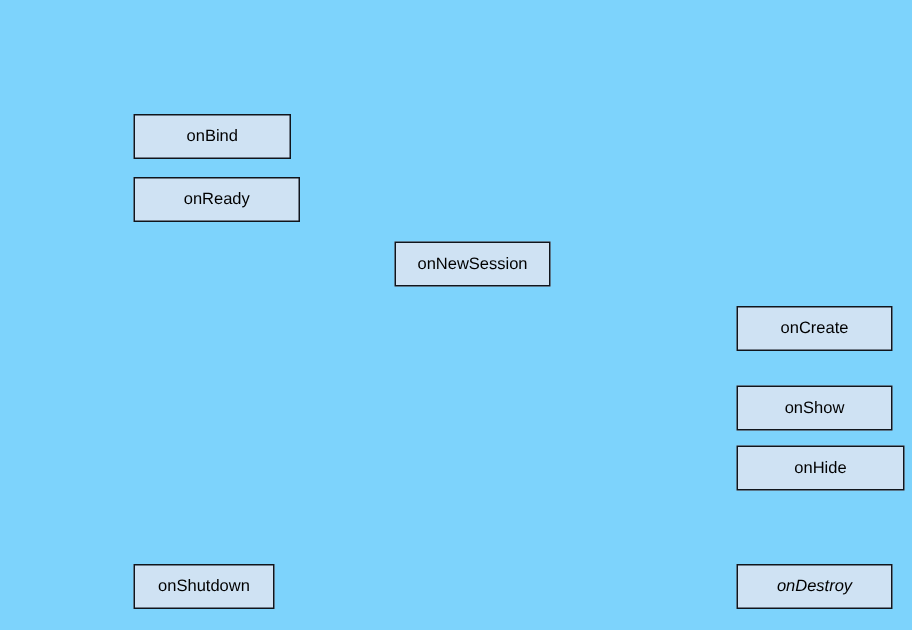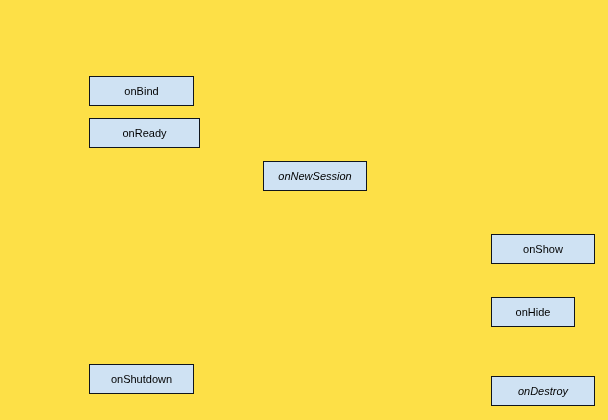--- a/index.html
+++ b/index.html
@@ -25,21 +25,22 @@
     line-height: 1;
     display: flex;
     align-items: center;
     justify-content: center;
     white-space: nowrap;
   }
 </style>
 </head>
 <body>
 
-<div class="canvas" style="background: #fde047;">
+<div class="canvas" style="background: #7dd3fc;">
   <div class="node" style="left: 89px; top: 76px; width: 105px; height: 30px; background: rgb(207, 226, 243); border-color: rgb(16, 21, 28); color: rgb(0, 0, 0);">onBind</div>
   <div class="node" style="left: 89px; top: 118px; width: 111px; height: 30px; background: rgb(207, 226, 243); border-color: rgb(16, 21, 28); color: rgb(0, 0, 0);">onReady</div>
-  <div class="node" style="left: 263px; top: 161px; width: 104px; height: 30px; background: rgb(207, 226, 243); border-color: rgb(16, 21, 28); color: rgb(0, 0, 0); font-style: italic;">onNewSession</div>
-  <div class="node" style="left: 491px; top: 234px; width: 104px; height: 30px; background: rgb(207, 226, 243); border-color: rgb(16, 21, 28); color: rgb(0, 0, 0);">onShow</div>
-  <div class="node" style="left: 491px; top: 297px; width: 84px; height: 30px; background: rgb(207, 226, 243); border-color: rgb(16, 21, 28); color: rgb(0, 0, 0);">onHide</div>
-  <div class="node" style="left: 89px; top: 364px; width: 105px; height: 30px; background: rgb(207, 226, 243); border-color: rgb(16, 21, 28); color: rgb(0, 0, 0); text-align: center;">onShutdown</div>
+  <div class="node" style="left: 263px; top: 161px; width: 104px; height: 30px; background: rgb(207, 226, 243); border-color: rgb(16, 21, 28); color: rgb(0, 0, 0);">onNewSession</div>
+  <div class="node" style="left: 491px; top: 204px; width: 104px; height: 30px; background: rgb(207, 226, 243); border-color: rgb(16, 21, 28); color: rgb(0, 0, 0);">onCreate</div>
+  <div class="node" style="left: 491px; top: 257px; width: 104px; height: 30px; background: rgb(207, 226, 243); border-color: rgb(16, 21, 28); color: rgb(0, 0, 0);">onShow</div>
+  <div class="node" style="left: 491px; top: 297px; width: 112px; height: 30px; background: rgb(207, 226, 243); border-color: rgb(16, 21, 28); color: rgb(0, 0, 0);">onHide</div>
+  <div class="node" style="left: 89px; top: 376px; width: 94px; height: 30px; background: rgb(207, 226, 243); border-color: rgb(16, 21, 28); color: rgb(0, 0, 0); text-align: center;">onShutdown</div>
   <div class="node" style="left: 491px; top: 376px; width: 104px; height: 30px; background: rgb(207, 226, 243); border-color: rgb(16, 21, 28); color: rgb(0, 0, 0); font-style: italic;">onDestroy</div>
 </div>
 
 </body></html>

